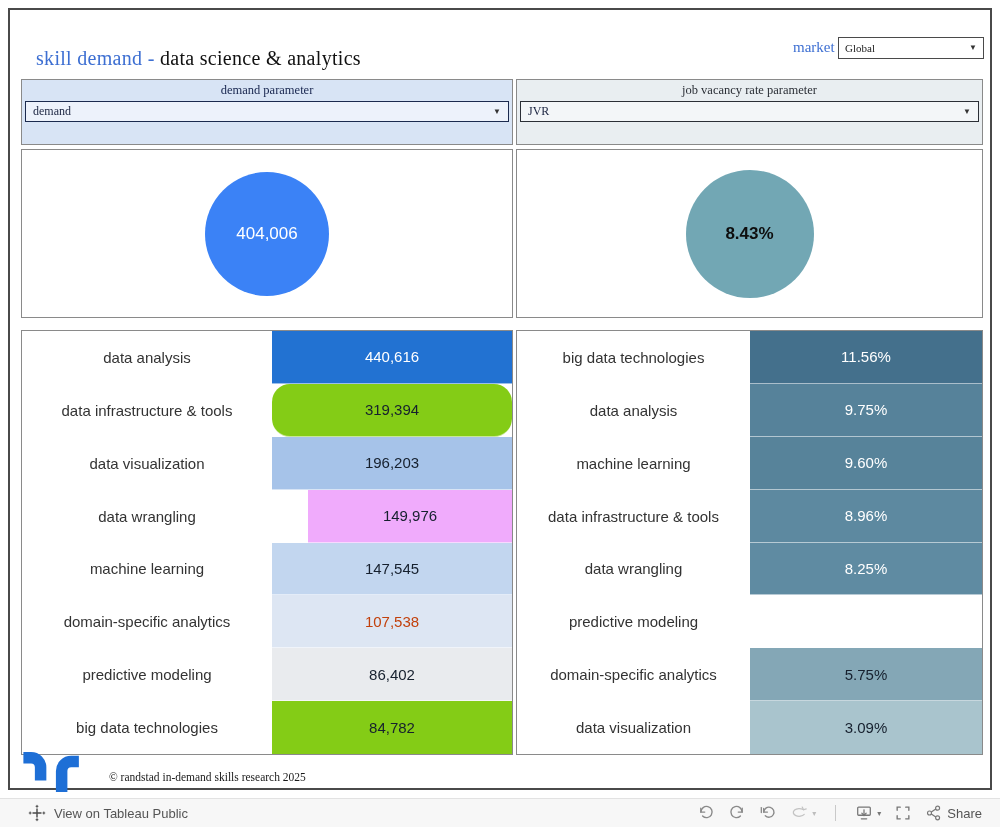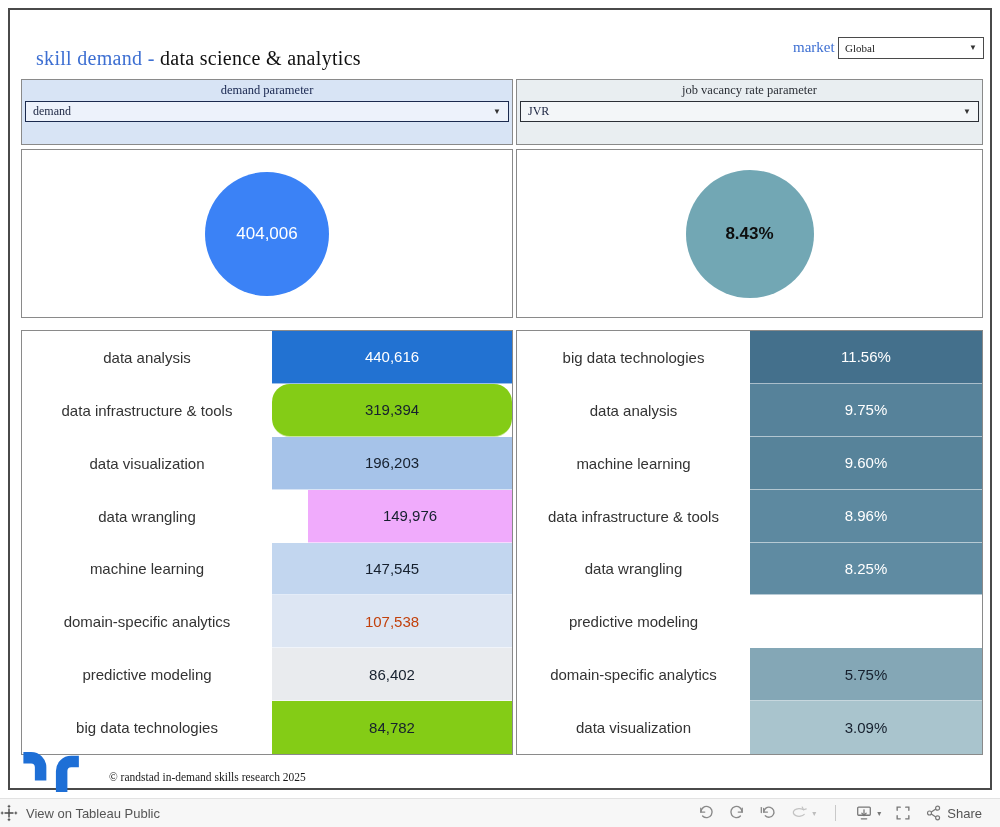--- a/index.html
+++ b/index.html
@@ -63,21 +63,21 @@
 
   
   .logo { position:absolute; left:13px; top:740px; }
   .copyright { position:absolute; left:63px; top:761px; font-family:"Liberation Serif", serif;
                font-size:11.5px; color:#1a1a1a;margin-left:36px; }
 
   
   .toolbar { position:absolute; left:0; top:798px; width:1000px; height:29px;
              background:#f7f7f7; border-top:1px solid #e2e2e2;
              display:flex; align-items:center; }
-  .tb-left { display:flex; align-items:center; gap:8px; flex:1; }
+  .tb-left { display:flex; align-items:center; gap:8px; padding-left:28px; flex:1; }
   .tb-left .tb-text { font-size:13px; color:#555; }
   .tb-right { display:flex; align-items:center; gap:9px; padding-right:16px; }
   .tb-btn { background:none; border:none; padding:2px; display:flex; align-items:center;
             gap:4px; cursor:pointer; }
   .tb-sep { width:1px; height:16px; background:#c9c9c9; margin:0 8px; }
   .tb-caret { font-size:8px; color:#777; }
   .tb-caret.dim { color:#bdbdbd; }
   .share-label { font-size:13px; color:#555; }
 </style>
 </head>

